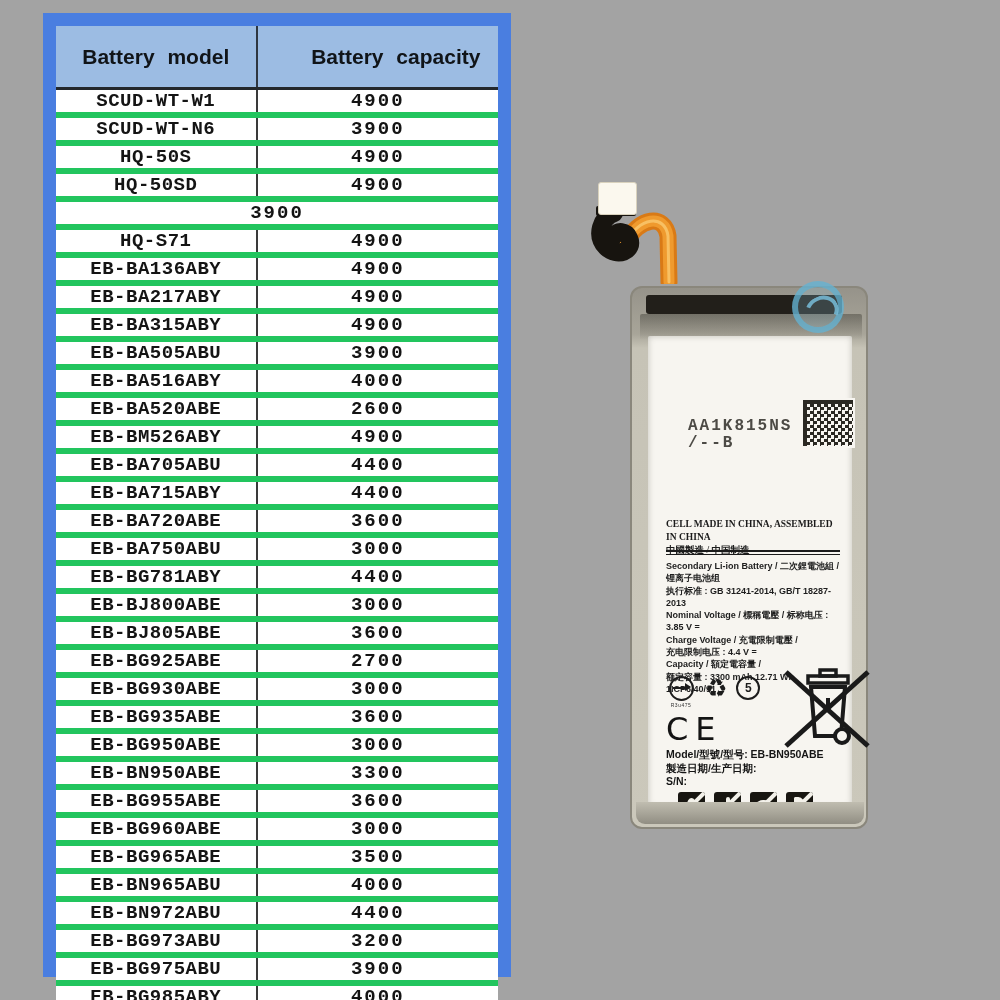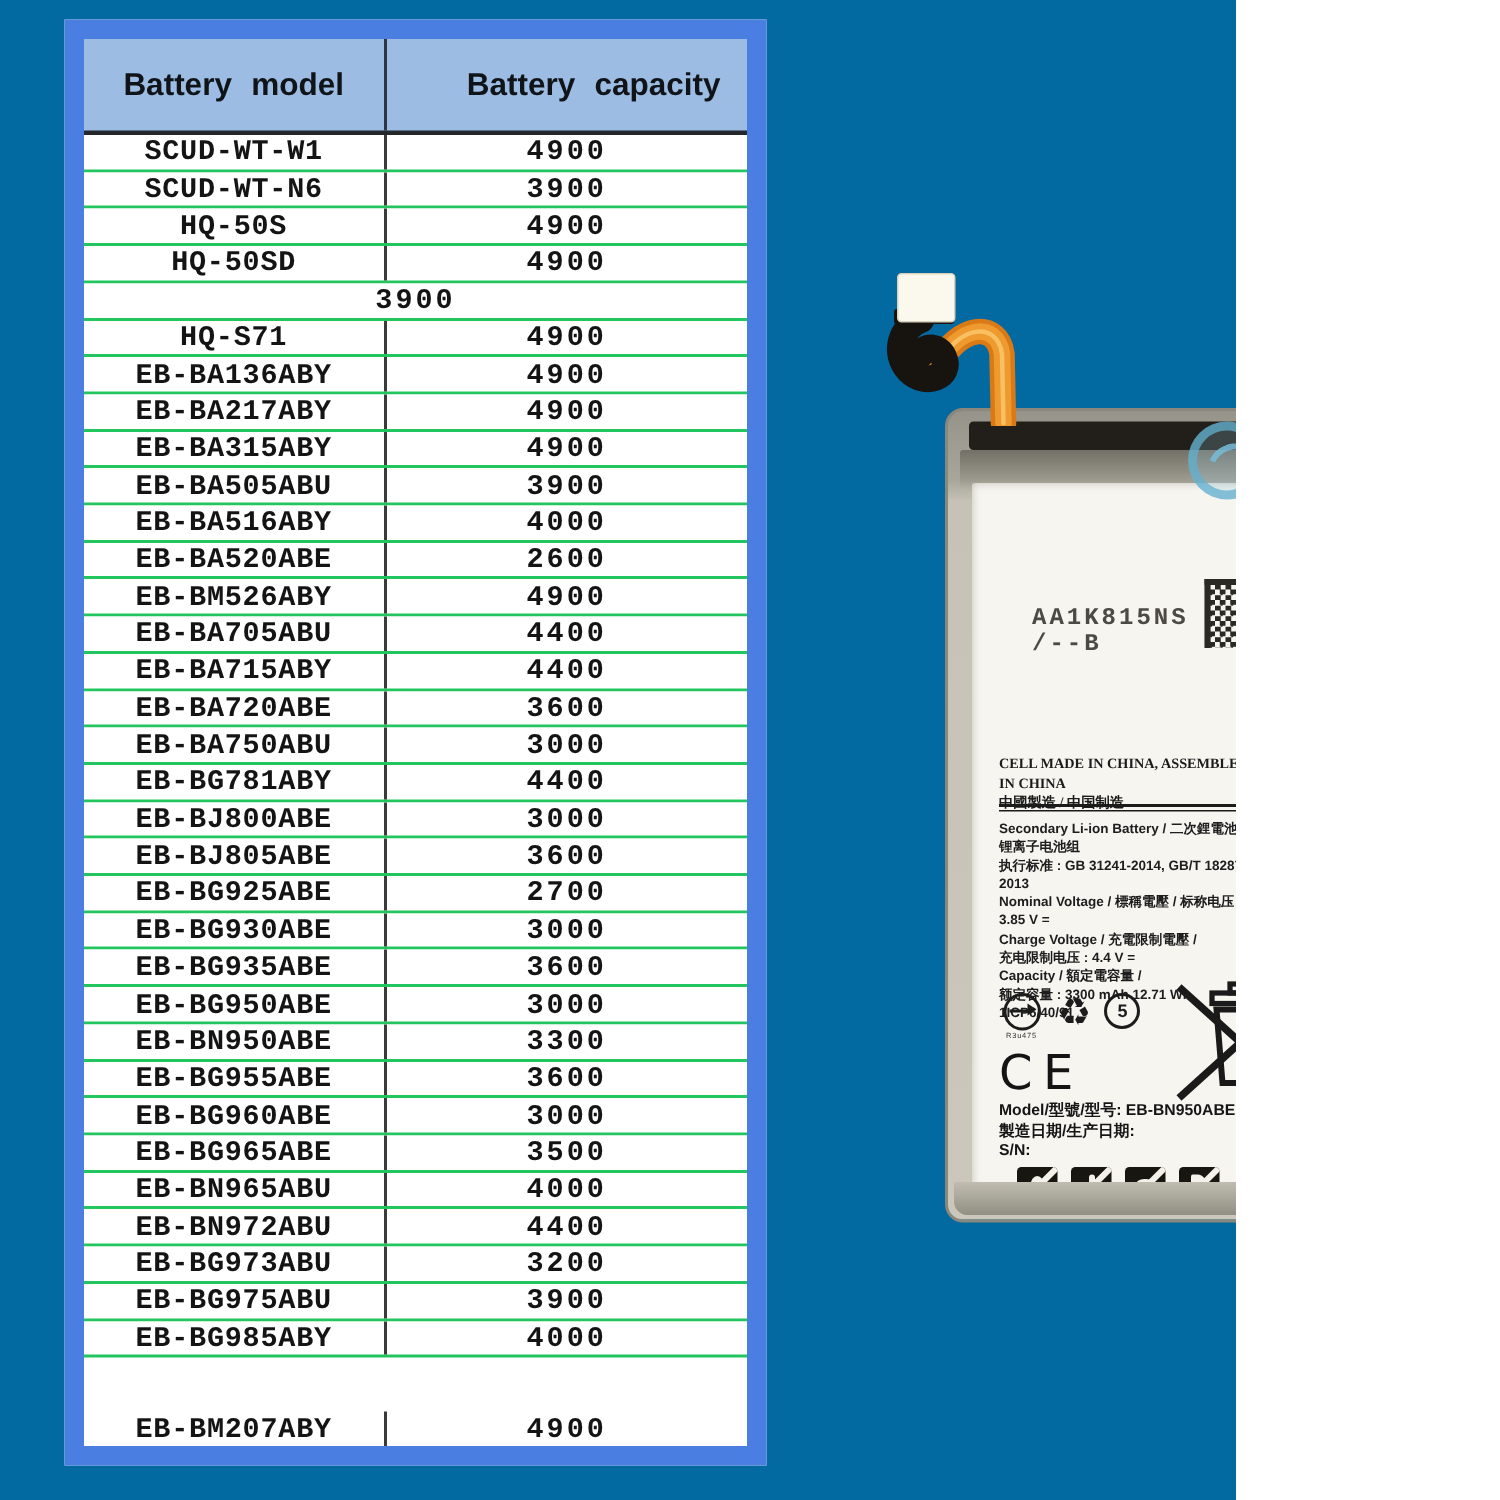--- a/index.html
+++ b/index.html
@@ -1,42 +1,42 @@
 <!DOCTYPE html>
 <html><head>
 <meta charset="utf-8">
 <style>
   html,body{margin:0;padding:0;background:#ffffff;}
-  #canvas{position:relative;width:824px;height:1000px;background:#0369a1;overflow:hidden;
+  #canvas{position:relative;width:1000px;height:1000px;background:#a3a3a3;overflow:hidden;
           font-family:"Liberation Sans",sans-serif;}
 
   
   .table-frame{position:absolute;left:43px;top:13px;width:468px;height:964px;
                box-sizing:border-box;border:13px solid #4a7ee0;background:#ffffff;
                display:flex;flex-direction:column;}
   .thead{height:61px;flex:0 0 61px;background:#9cbce3;display:flex;
          border-bottom:3px solid #24282c;}
   .thead .hcell{display:flex;align-items:center;justify-content:center;
                 font-weight:bold;font-size:21px;color:#101418;word-spacing:7px;}
   .hcell.c1{width:45.6%;border-right:2px solid #2e3640;box-sizing:border-box;}
   .hcell.c2{flex:1;margin-left:36px;}
   .tbody{flex:1;display:flex;flex-direction:column;}
-  .trow{flex:1;display:flex;border-bottom:2px solid #22c55e;box-sizing:border-box;background:#ffffff;}
+  .trow{flex:1;display:flex;border-bottom:6px solid #22c55e;box-sizing:border-box;background:#ffffff;}
   .trow:last-child{border-bottom:none;margin-top:36px;}
   .cell{display:flex;align-items:center;justify-content:center;
         font-family:"Liberation Mono","DejaVu Sans Mono",monospace;
         font-weight:bold;font-size:19px;color:#141414;}
   .cell.model{width:45.6%;border-right:2px solid #3a3a3a;box-sizing:border-box;letter-spacing:.5px;}
   .cell.cap{flex:1;letter-spacing:2px;}
 
   
   .flex-svg{position:absolute;left:583px;top:172px;z-index:3;}
   .connector{position:absolute;left:598px;top:182px;width:37px;height:31px;z-index:4;
              background:#fbf8ee;border:1px solid #d9d2bd;border-radius:3px;}
-  .battery{position:absolute;left:630px;top:272px;width:238px;height:543px;z-index:2;
+  .battery{position:absolute;left:630px;top:286px;width:238px;height:543px;z-index:2;
            box-sizing:border-box;background:linear-gradient(180deg,#96938a 0,#a8a599 46px,#c6c3b6 60px,#cbc8bb 100%);
            border:2px solid #8a877c;border-radius:12px;}
   .top-bar{position:absolute;left:14px;top:7px;width:196px;height:19px;background:#221f1a;border-radius:3px;}
   .top-shade{position:absolute;left:8px;top:26px;width:222px;height:26px;
              background:linear-gradient(180deg,rgba(60,58,50,.45),rgba(60,58,50,0));border-radius:2px;}
   .label-area{position:absolute;left:16px;top:48px;width:204px;height:471px;background:#f7f5f0;
               border-radius:2px;box-shadow:inset 0 0 6px rgba(90,88,76,.35);}
   .bottom-strip{position:absolute;left:4px;bottom:3px;width:228px;height:22px;border-radius:0 0 9px 9px;
                 background:linear-gradient(180deg,#c0bdb0,#918e83);}
 

